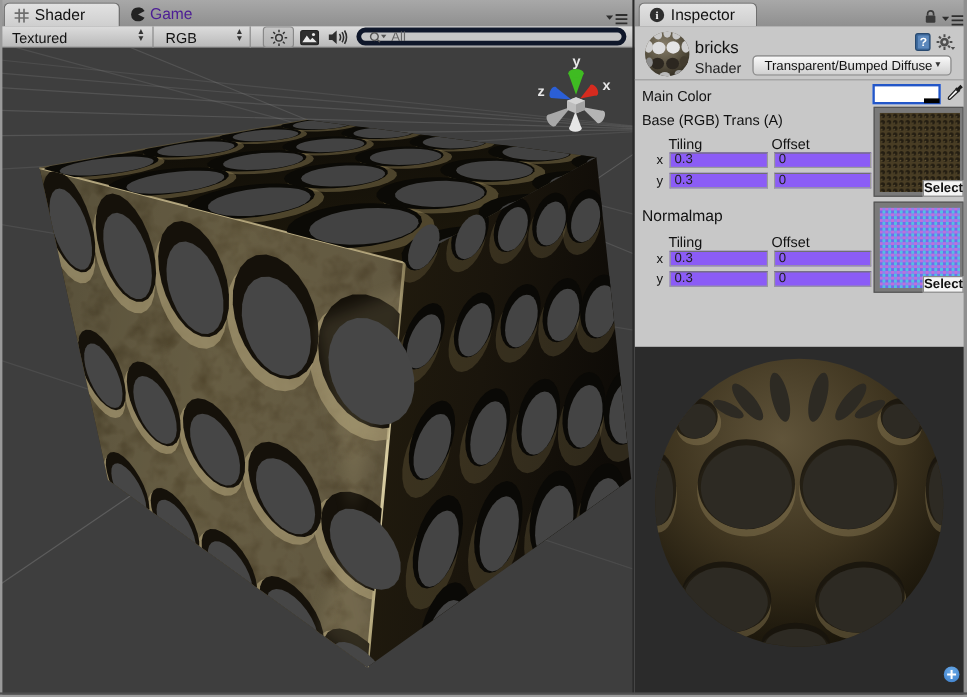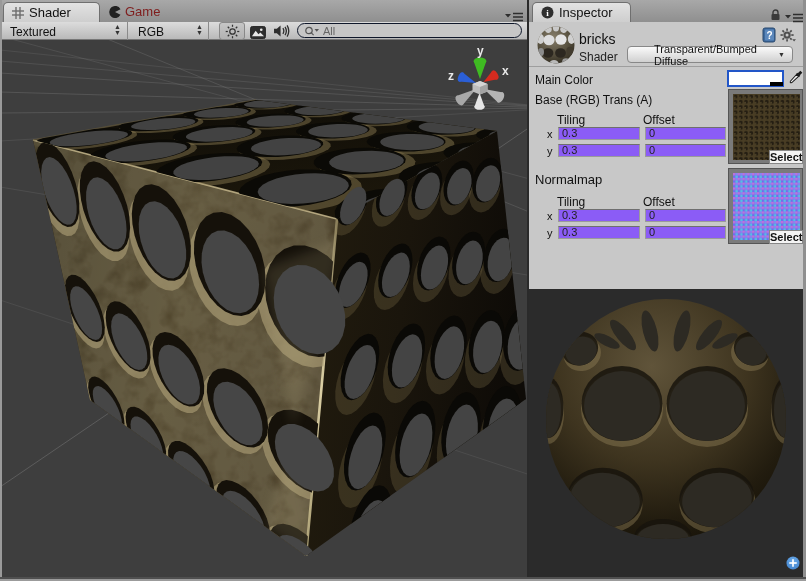--- a/index.html
+++ b/index.html
@@ -16,21 +16,21 @@
       <svg width="12" height="12" viewBox="0 0 12 12">
         <g stroke="#6e6e6e" stroke-width="1.4">
           <line x1="4" y1="0" x2="4" y2="12"></line>
           <line x1="8" y1="0" x2="8" y2="12"></line>
           <line x1="0" y1="4" x2="12" y2="4"></line>
           <line x1="0" y1="8" x2="12" y2="8"></line>
         </g>
       </svg>
       <span style="margin-left:5px">Shader</span>
     </div>
-  <div class="abs" style="left:109px;top:4px;display:flex;align-items:center;font-size:13px;color:#7f1d1d">
+  <div class="abs" style="left:109px;top:4px;display:flex;align-items:center;font-size:13px;color:#4c1d95">
       <svg width="12" height="12" viewBox="0 0 12 12">
         <path d="M6,6 L11.5,3.2 A6,6 0 1 0 11.5,8.8 Z" fill="#222"></path>
       </svg>
       <span style="margin-left:4px">Game</span>
     </div>
   <div class="abs" style="left:505px;top:8px"><svg width="18" height="10" viewBox="0 0 18 10">
         <path d="M0,2 L6,2 L3,5.5 Z" fill="#2e2e2e"></path>
         <g stroke="#2e2e2e" stroke-width="1.5">
           <line x1="8" y1="1.5" x2="18" y2="1.5"></line>
           <line x1="8" y1="5" x2="18" y2="5"></line>
@@ -62,21 +62,21 @@
     </div>
   <div class="abs" style="left:250px;top:25px"><svg width="16" height="13" viewBox="0 0 17 14">
         <rect x="0.5" y="0.5" width="16" height="13" rx="2" fill="#2e2e2e" stroke="#222"></rect>
         <path d="M2,11 L6,5 L9,9 L11,7 L15,11 Z" fill="#e8e8e8"></path>
         <circle cx="12" cy="4" r="1.4" fill="#e8e8e8"></circle>
       </svg></div>
   <div class="abs" style="left:273px;top:24px"><svg width="17" height="14" viewBox="0 0 18 15">
         <path d="M1,5 L4,5 L8,1.5 L8,13.5 L4,10 L1,10 Z" fill="#2e2e2e"></path>
         <path d="M10.5,4.5 Q12.5,7.5 10.5,10.5 M12.8,3 Q15.6,7.5 12.8,12 M15,1.5 Q18.6,7.5 15,13.5" stroke="#2e2e2e" stroke-width="1.4" fill="none"></path>
       </svg></div>
-  <div class="abs" style="left:297px;top:23px;width:225px;height:15px;background:#c6c6c6;border:1px solid #0f172a;border-radius:8px;display:flex;align-items:center;padding:0 6px">
+  <div class="abs" style="left:297px;top:23px;width:225px;height:15px;background:#c6c6c6;border:4px solid #0f172a;border-radius:8px;display:flex;align-items:center;padding:0 6px">
     <svg width="16" height="10" viewBox="0 0 16 10">
         <circle cx="5" cy="4.5" r="3.2" fill="none" stroke="#555" stroke-width="1.2"></circle>
         <line x1="7.4" y1="6.9" x2="9.6" y2="9.1" stroke="#555" stroke-width="1.2"></line>
         <path d="M10.5,3 L15,3 L12.75,5.8 Z" fill="#555"></path>
       </svg>
       <span style="font-size:11px;color:#666;margin-left:3px">All</span>
   </div>
 
   <div class="abs" style="left:0;top:40px;width:529px;height:541px;background:#3e3e3e;overflow:hidden">
     <svg width="529" height="541" viewBox="0 40 529 541" style="position:absolute;left:0;top:0">
@@ -424,21 +424,21 @@
 <ellipse cx="12" cy="28" rx="5.4" ry="4.8" fill="#2c2720"></ellipse>
 <ellipse cx="24.5" cy="28" rx="5.4" ry="4.8" fill="#2c2720"></ellipse>
 <ellipse cx="34" cy="26" rx="3.6" ry="4.2" fill="#423b2e"></ellipse>
 <ellipse cx="5" cy="27" rx="3" ry="4" fill="#8c8c8c"></ellipse>
 <ellipse cx="18" cy="38.5" rx="4.6" ry="3.6" fill="#b9b9b9"></ellipse>
 <ellipse cx="30" cy="36.5" rx="3.8" ry="3.2" fill="#9c9c9c"></ellipse>
 </g>
       </svg></div>
   <div class="abs" style="left:50px;top:31px;font-size:14px;color:#111">bricks</div>
   <div class="abs" style="left:50px;top:50px;font-size:12px;color:#222">Shader</div>
-  <div class="abs" style="left:98px;top:46px;width:166px;height:17px;background:linear-gradient(#fafafa,#d0d0d0);border:1px solid #888;border-radius:4px;font-size:11px;color:#111;display:flex;align-items:center;padding-left:26px">Transparent/Bumped Diffuse<span style="position:absolute;right:7px;top:4px;font-size:7px;color:#333">▼</span></div>
+  <div class="abs" style="left:98px;top:46px;width:166px;height:17px;background:linear-gradient(#fafafa,#d0d0d0);border:1px solid #888;border-radius:4px;font-size:11px;color:#111;display:flex;align-items:center;padding-left:9px">Transparent/Bumped Diffuse<span style="position:absolute;right:7px;top:4px;font-size:7px;color:#333">▼</span></div>
   <div class="abs" style="left:232px;top:27px"><svg width="16" height="16" viewBox="0 0 16 16">
         <rect x="2" y="1" width="12" height="14" rx="2" fill="#3e6a9e" stroke="#28496f"></rect>
         <rect x="4" y="2.5" width="9" height="11" rx="1" fill="#5c88bc"></rect>
         <text x="8.5" y="11.5" font-size="10" font-weight="bold" fill="#fff" text-anchor="middle" font-family="Liberation Sans, sans-serif">?</text>
       </svg></div>
   <div class="abs" style="left:251px;top:28px"><svg width="16" height="15" viewBox="0 0 17 16">
         <g fill="#4f4f4f">
           <circle cx="7.5" cy="7.5" r="3.9"></circle>
           <g stroke="#4f4f4f" stroke-width="1.8">
 <line x1="7.5" y1="0.5" x2="7.5" y2="3"></line>

